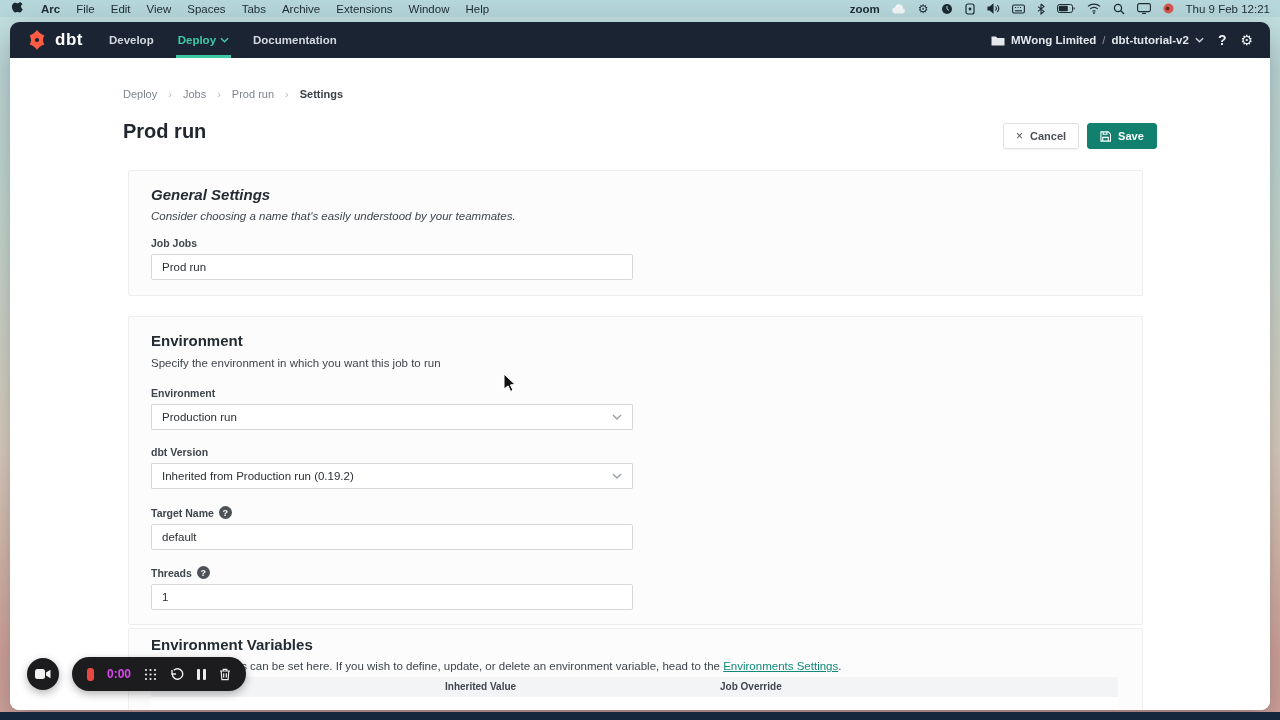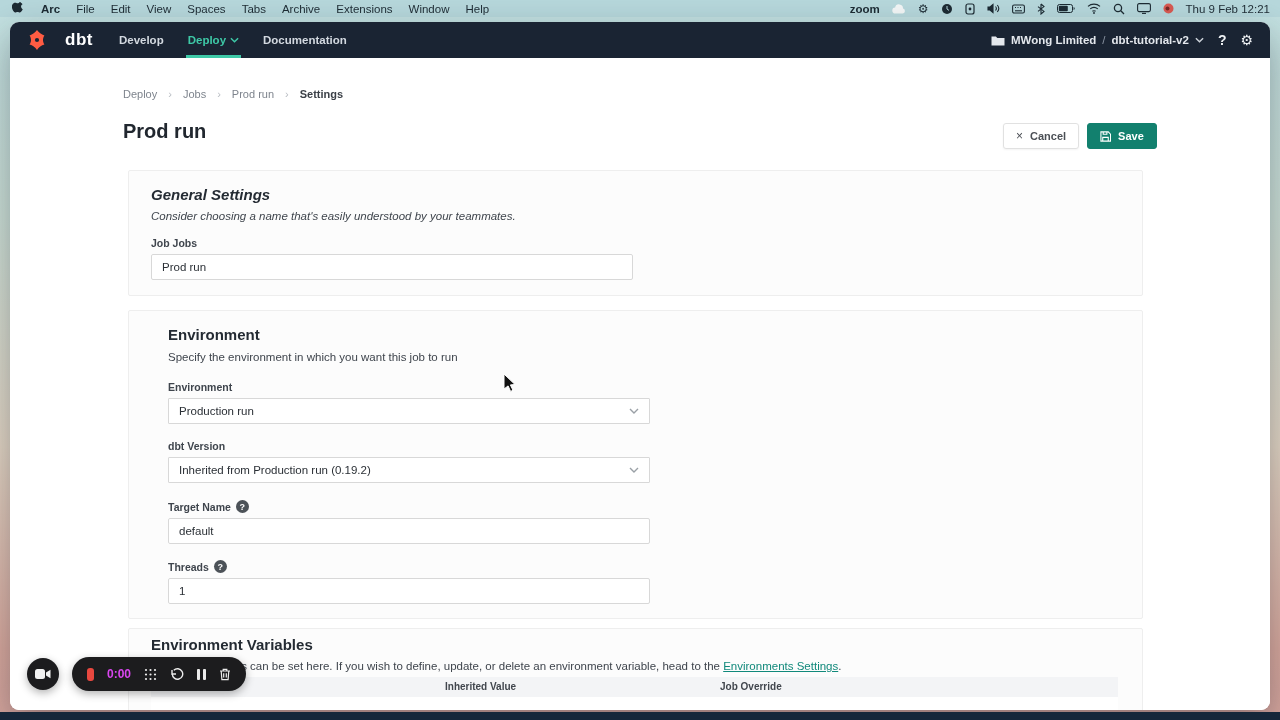--- a/index.html
+++ b/index.html
@@ -20,21 +20,21 @@
   .micon { display:flex; align-items:center; color:#1d2b33; }
   .clock { font-weight:500; white-space:nowrap; }
 
   
   .window { position:absolute; left:10px; top:22px; width:1260px; height:688px;
     border-radius:9px; overflow:hidden; background:#ffffff;
     box-shadow:0 14px 38px rgba(20,30,45,.38); }
 
   
   .dbtnav { height:36px; background:#1a2433; display:flex; align-items:stretch; color:#dfe4ea; }
-  .brand { display:flex; align-items:center; padding-left:15px; gap:16px; }
+  .brand { display:flex; align-items:center; padding-left:15px; gap:6px; }
   .brand .dbtword { font-size:17px; font-weight:700; color:#fff; letter-spacing:.5px; }
   .navtabs { display:flex; align-items:stretch; margin-left:24px; gap:20px; }
   .navtab { display:flex; align-items:center; gap:4px; font-size:11.5px; font-weight:700;
     color:#d3d9e0; padding:0 2px; border-bottom:3px solid transparent; border-top:3px solid transparent; cursor:pointer; }
   .navtab.active { color:#3ec9a7; border-bottom-color:#3ec9a7; }
   .navright { margin-left:auto; display:flex; align-items:center; gap:14px; padding-right:17px; }
   .acct { display:flex; align-items:center; gap:6px; font-size:11.5px; font-weight:700; color:#e4e8ed; cursor:pointer; }
   .acct .sep { color:#8b95a3; font-weight:400; }
   .qmark { font-size:14px; font-weight:700; color:#eef1f4; cursor:pointer; }
   .geartxt { font-family:"DejaVu Sans", sans-serif; font-size:14px; color:#eef1f4; cursor:pointer; }
@@ -262,21 +262,21 @@
       <div class="card-inner">
         <div class="sect-title" style="position:absolute; left:22px; top:15px;font-style:italic;">General Settings</div>
         <div class="sect-desc" style="position:absolute; left:22px; top:39px;font-style:italic;">Consider choosing a name that's easily understood by your teammates.</div>
         <div class="field" style="top:66px;">
           <div class="flabel">Job Jobs</div>
           <input class="tinput" style="margin-top: 5px;" value="Prod run">
         </div>
       </div>
     </div>
 
-    <div class="card" style="top:252px; height:309px;padding-left:17px;">
+    <div class="card" style="top:258px; height:309px;">
       <div class="card-inner">
         <div class="sect-title" style="position:absolute; left:22px; top:15px;">Environment</div>
         <div class="sect-desc" style="position:absolute; left:22px; top:40px;">Specify the environment in which you want this job to run</div>
 
         <div class="field" style="top:70px;">
           <div class="flabel">Environment</div>
           <div class="tselect" style="margin-top:5px;">
             <span>Production run</span>
             <svg class="chev" width="10" height="6" viewBox="0 0 10 6" fill="none" stroke="#9aa0a6" stroke-width="1.4">
                 <path d="M1 1l4 4 4-4"></path>

